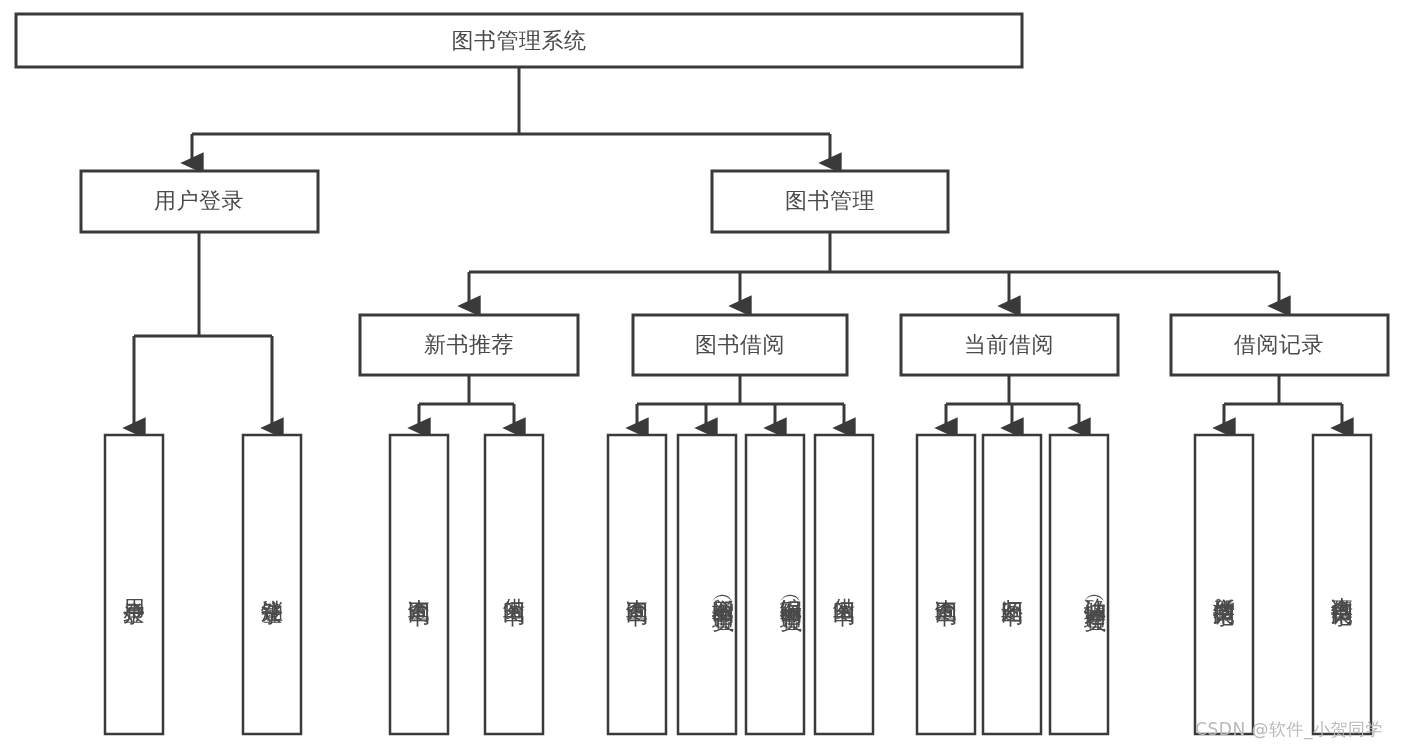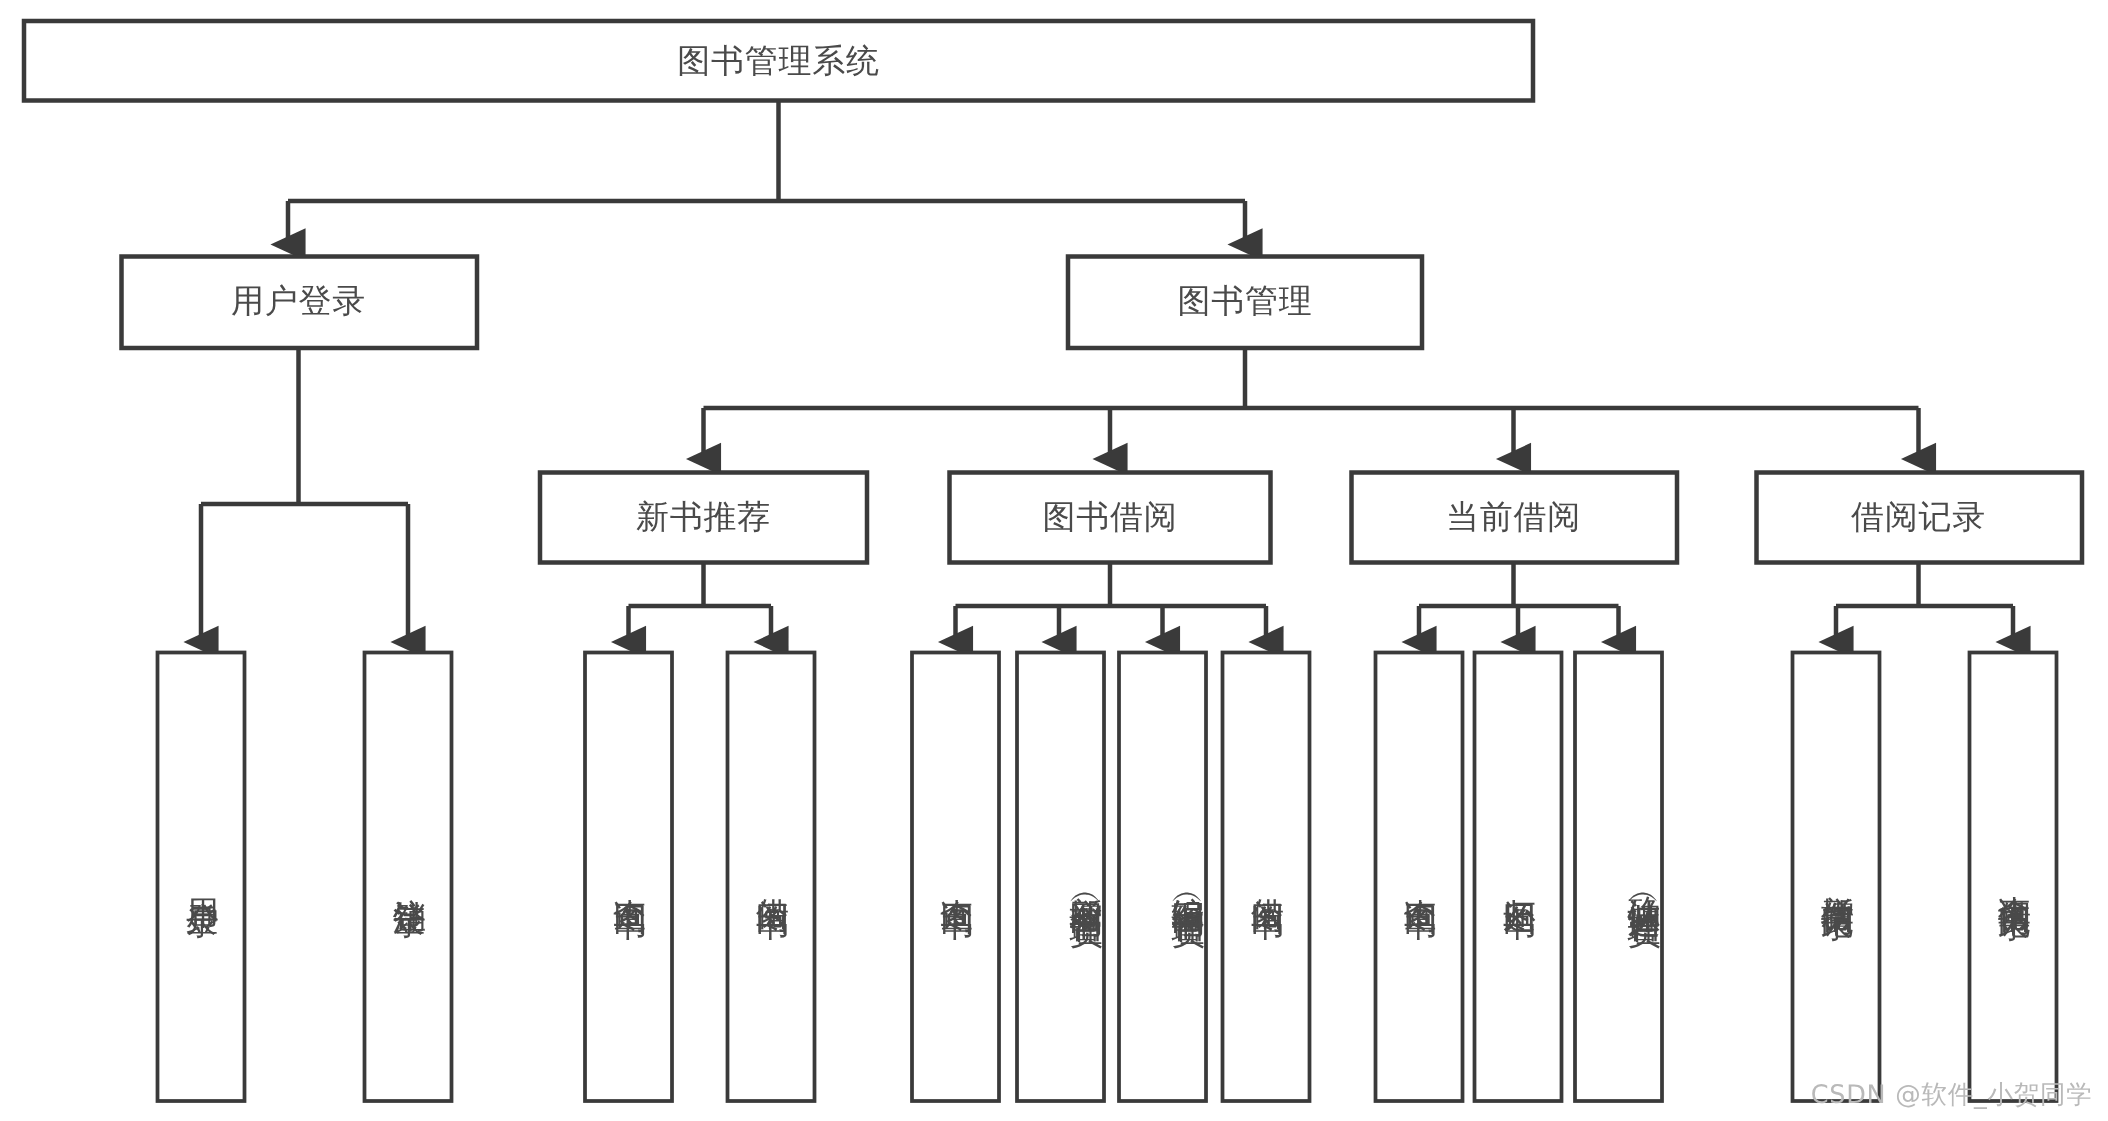--- a/index.html
+++ b/index.html
@@ -58,21 +58,21 @@
     line-height: 1.18;
     letter-spacing: 2px;
     font-family: "DejaVu Sans", "Liberation Sans", sans-serif;
     text-align: center;
     white-space: nowrap;
     pointer-events: none;
     user-select: none;
   }
   .watermark {
     position: absolute;
-    right: 10px;
+    right: 22px;
     bottom: 6px;
     color: #b9b9b9;
     font-size: 17px;
     font-family: "DejaVu Sans", "Liberation Sans", sans-serif;
     letter-spacing: 0.5px;
     white-space: nowrap;
   }
 </style>
 </head>
 <body>

